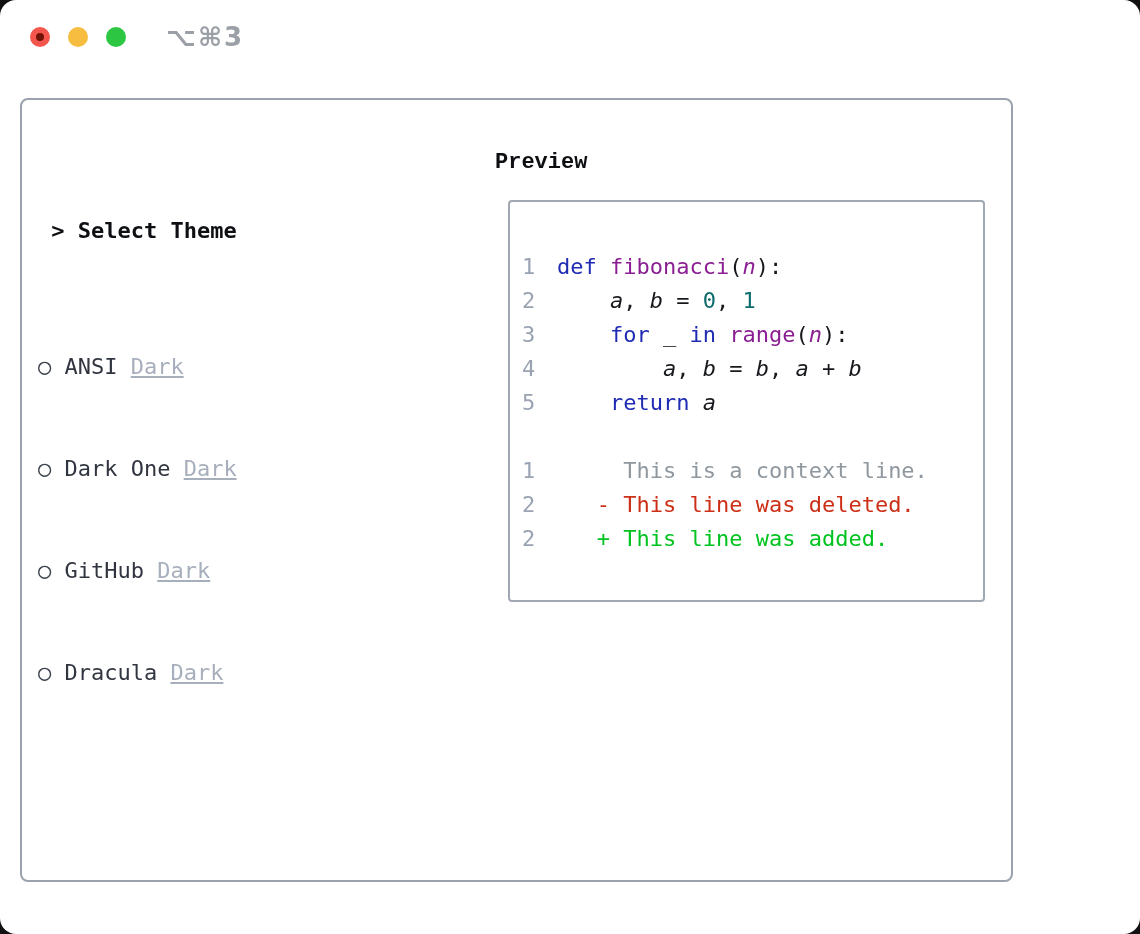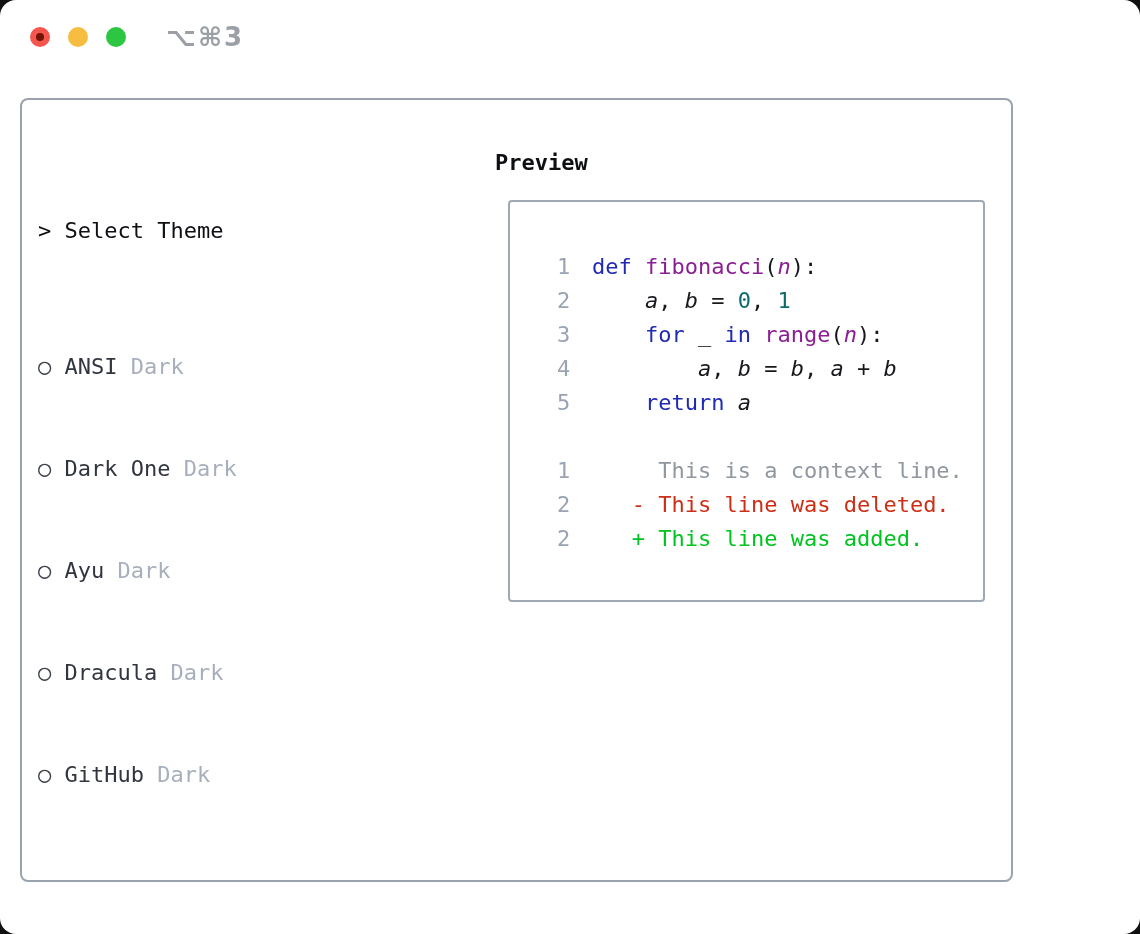--- a/index.html
+++ b/index.html
@@ -22,30 +22,30 @@
   .light.green{left:106px;background:var(--traffic-green);}
   .shortcut{position:absolute;left:166px;top:22px;font-size:26px;font-weight:bold;
             color:#9aa0a6;letter-spacing:2px;font-family:"DejaVu Sans", sans-serif;}
   
   .panel{position:absolute;left:20px;top:98px;width:993px;height:784px;
          border:2px solid var(--border-gray);border-radius:8px;box-sizing:border-box;
          font-size:22px;line-height:34px;color:var(--text-dark);}
   .left-col{position:absolute;left:16px;top:46px;white-space:pre;}
   .row{height:34px;white-space:pre;}
   .row .marker{color:#3d434d;margin-right:1ch;}
-  .header-line{font-weight:normal;color:var(--header-black);}
+  .header-line{font-weight:bold;color:var(--header-black);text-align:right;}
   .header-line .caret{margin-right:1ch;}
   .name{color:var(--text-dark);}
-  .variant{color:var(--muted-gray);margin-left:1ch;}
+  .variant{color:var(--muted-gray);margin-left:1ch;text-decoration:underline;}
   
   .preview-label{position:absolute;left:473px;top:46px;font-weight:bold;
-                 color:var(--header-black);height:34px;}
+                 color:var(--header-black);height:34px;font-family:Liberation Mono, monospace;}
   .preview-box{position:absolute;left:486px;top:100px;width:477px;height:402px;
                border:2px solid #a0a8b2;border-radius:4px;box-sizing:border-box;
-               overflow:hidden;padding-left:35px;}
+               overflow:hidden;}
   .preview-code{margin:0;padding:48px 6px 0 12px;font-family:"DejaVu Sans Mono",monospace;
                 font-size:22px;line-height:34px;}
   .code-line{min-height:34px;white-space:pre;}
   .ln{display:inline-block;width:35px;color:var(--line-number-gray);}
   .tk-pl{color:#16181c;}
   .tk-kw{color:var(--keyword-blue);}
   .tk-fn{color:var(--function-purple);}
   .tk-pm{color:var(--function-purple);font-style:italic;}
   .tk-lit{color:var(--literal-teal);}
   .tk-var{color:#16181c;font-style:italic;}
@@ -64,23 +64,22 @@
     <span class="light green"></span>
     <span class="shortcut">⌥⌘3</span>
 
     <div class="panel">
 
       <div class="left-col">
         <div class="row header-line"><span class="caret">&gt;</span><span>Select Theme</span></div>
 
         <div class="row"><span class="marker">○</span><span class="name">ANSI</span><span class="variant">Dark</span></div>
         <div class="row"><span class="marker">○</span><span class="name">Dark One</span><span class="variant">Dark</span></div>
-        <div class="row"><span class="marker">○</span><span class="name">Ayu</span><span class="variant">Dark</span></div>
+        <div class="row"><span class="marker">○</span><span class="name">GitHub</span><span class="variant">Dark</span></div>
         <div class="row"><span class="marker">○</span><span class="name">Dracula</span><span class="variant">Dark</span></div>
-        <div class="row"><span class="marker">○</span><span class="name">GitHub</span><span class="variant">Dark</span></div>
         
         
         
         
         
         
 
         
         
         

